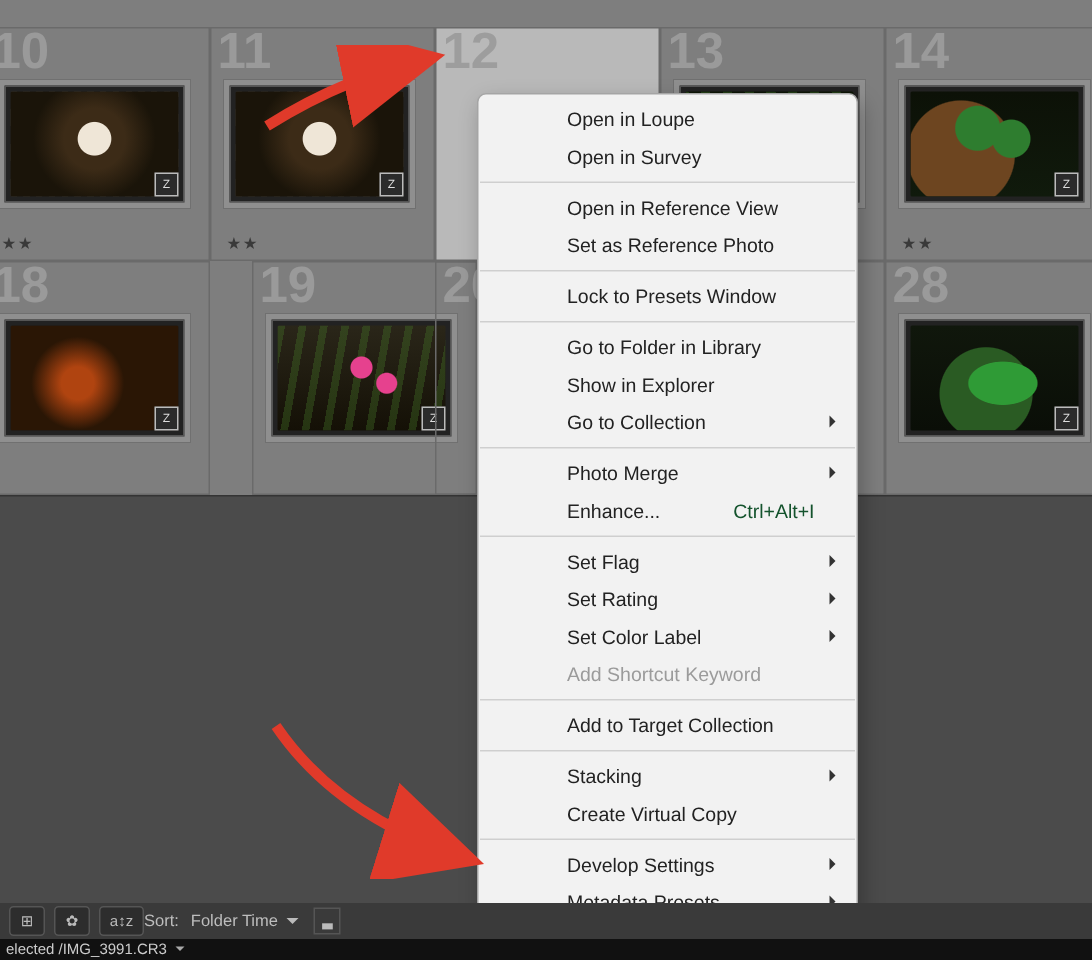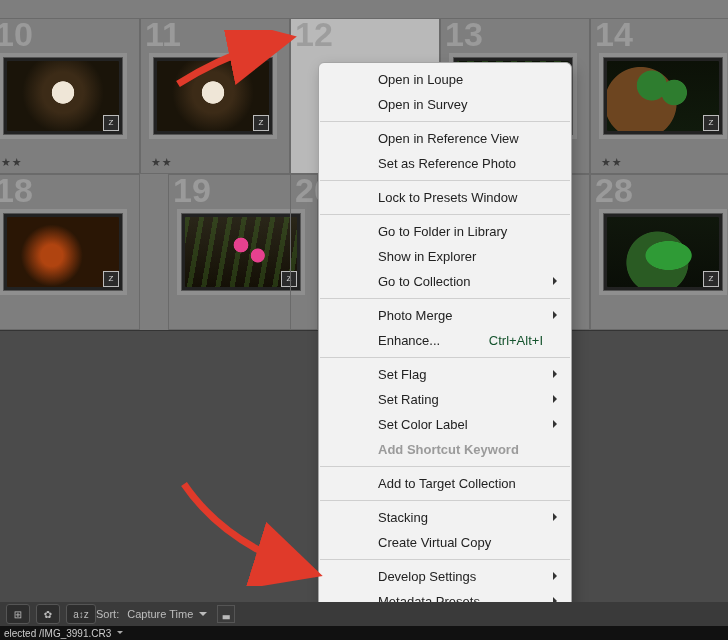--- a/index.html
+++ b/index.html
@@ -31,21 +31,21 @@
   .iguana{background:linear-gradient(#10170c,#0a0e07);}
   .iguana::after{content:"";position:absolute;inset:0;background:
       radial-gradient(ellipse at 55% 55%,#2f9b36 0 26%,transparent 27%),
       radial-gradient(circle at 45% 65%,#2a5b23 0 40%,transparent 41%);}
   
   .selcell{background:#b9b9b9;}
   .selthumb{position:absolute;left:36px;top:44px;width:72px;height:48px;border:4px solid #fff;box-sizing:border-box;}
   
   .menu{position:absolute;left:318px;top:62px;width:252px;background:#f2f2f2;border:1px solid #a5a5a5;border-radius:6px;box-shadow:3px 6px 14px rgba(0,0,0,.25);padding:4px 0;font-size:13px;color:#222;}
   .menu .mi{position:relative;padding:4px 28px 4px 18px;line-height:17px;white-space:nowrap;margin-left:41px;}
-  .menu .mi.disabled{color:#9b9b9b;font-weight:bold;}
+  .menu .mi.disabled{color:#9b9b9b;}
   .menu .mi .sc{position:absolute;right:28px;top:4px;color:#14532d;}
   .menu .mi.sub::after{content:"";position:absolute;right:10px;top:8px;border:4px solid transparent;border-left-color:#333;}
   .menu .sep{height:1px;margin:4px 1px;background:#cfcfcf;}
   
   .arrow1{position:absolute;left:172px;top:30px;width:132px;height:60px;pointer-events:none;}
   .arrow2{position:absolute;left:176px;top:476px;width:152px;height:110px;pointer-events:none;}
   
   .toolbar{position:absolute;left:0;top:602px;width:728px;height:24px;background:#3a3a3a;display:flex;align-items:center;font-size:11px;color:#bdbdbd;}
   .tbtn{width:22px;height:18px;margin-left:6px;border:1px solid #555;background:#2d2d2d;border-radius:3px;display:flex;align-items:center;justify-content:center;font-size:10px;color:#bbb;}
   .tlabel{margin-left:0;}
@@ -178,21 +178,21 @@
   </svg>
 
 </div>
 
 <div class="toolbar">
   <div class="tbtn">⊞</div>
   <div class="tbtn">✿</div>
   <div class="tbtn" style="width:28px;">a↕z</div>
   <span class="tlabel">Sort:</span>
   <div class="tsel">
-    <span>Capture Time</span>
+    <span>Folder Time</span>
     <span class="tri"></span>
   </div>
   <div class="ord">
       <span style="font-size:9px;color:#bbb">▃</span>
     </div>
 </div>
 
 <div class="statusbar">
   <span>elected /IMG_3991.CR3</span>
   <span class="tri"></span>

